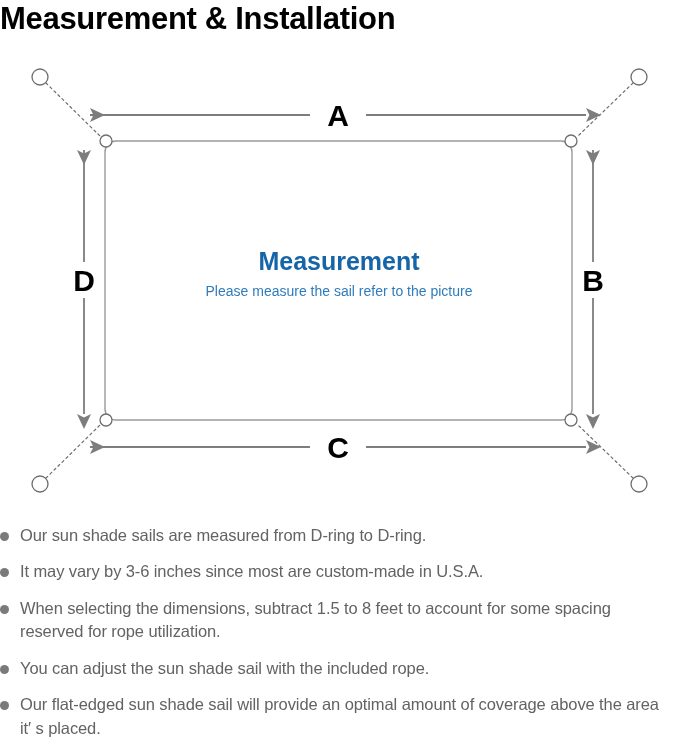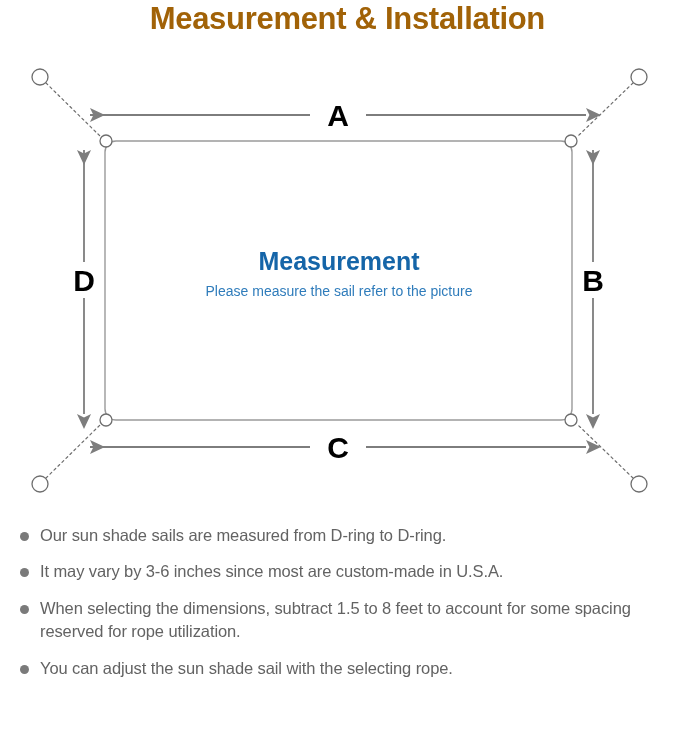--- a/index.html
+++ b/index.html
@@ -15,26 +15,26 @@
     -webkit-font-smoothing: antialiased;
     overflow: hidden;
   }
 
   
   #page-title {
     position: absolute;
     left: 0;
     top: 1px;
     width: 545px;
-    text-align: right;
+    text-align: left;
     font-family: "Liberation Sans", sans-serif;
     font-size: 31px;
     font-weight: bold;
     letter-spacing: -0.3px;
-    color: #a16207;
+    color: #000000;
     white-space: nowrap;
   }
 
   
   #diagram {
     position: absolute;
     left: 0;
     top: 50px;
     width: 679px;
     height: 470px;
@@ -66,21 +66,21 @@
   #notes {
     position: absolute;
     left: 0;
     top: 524px;
     width: 679px;
   }
   .note-row {
     position: relative;
     display: flex;
     align-items: flex-start;
-    padding: 0 14px 0 20px;
+    padding: 0 14px 0 0;
     margin-bottom: 13px;
   }
   .note-bullet {
     flex: 0 0 auto;
     width: 9px;
     height: 9px;
     border-radius: 50%;
     background: #7a7a7a;
     margin-top: 8px;
     margin-right: 11px;
@@ -170,15 +170,19 @@
   <div class="note-row">
     <span class="note-bullet"></span>
     <span class="note-text">It may vary by 3-6 inches since most are custom-made in U.S.A.</span>
   </div>
   <div class="note-row">
     <span class="note-bullet"></span>
     <span class="note-text">When selecting the dimensions, subtract 1.5 to 8 feet to account for some spacing reserved for rope utilization.</span>
   </div>
   <div class="note-row">
     <span class="note-bullet"></span>
-    <span class="note-text">You can adjust the sun shade sail with the selecting rope.</span>
+    <span class="note-text">You can adjust the sun shade sail with the included rope.</span>
+  </div>
+  <div class="note-row">
+    <span class="note-bullet"></span>
+    <span class="note-text">Our flat-edged sun shade sail will provide an optimal amount of coverage above the area it′ s placed.</span>
   </div>
 </div>
 
 </body></html>

